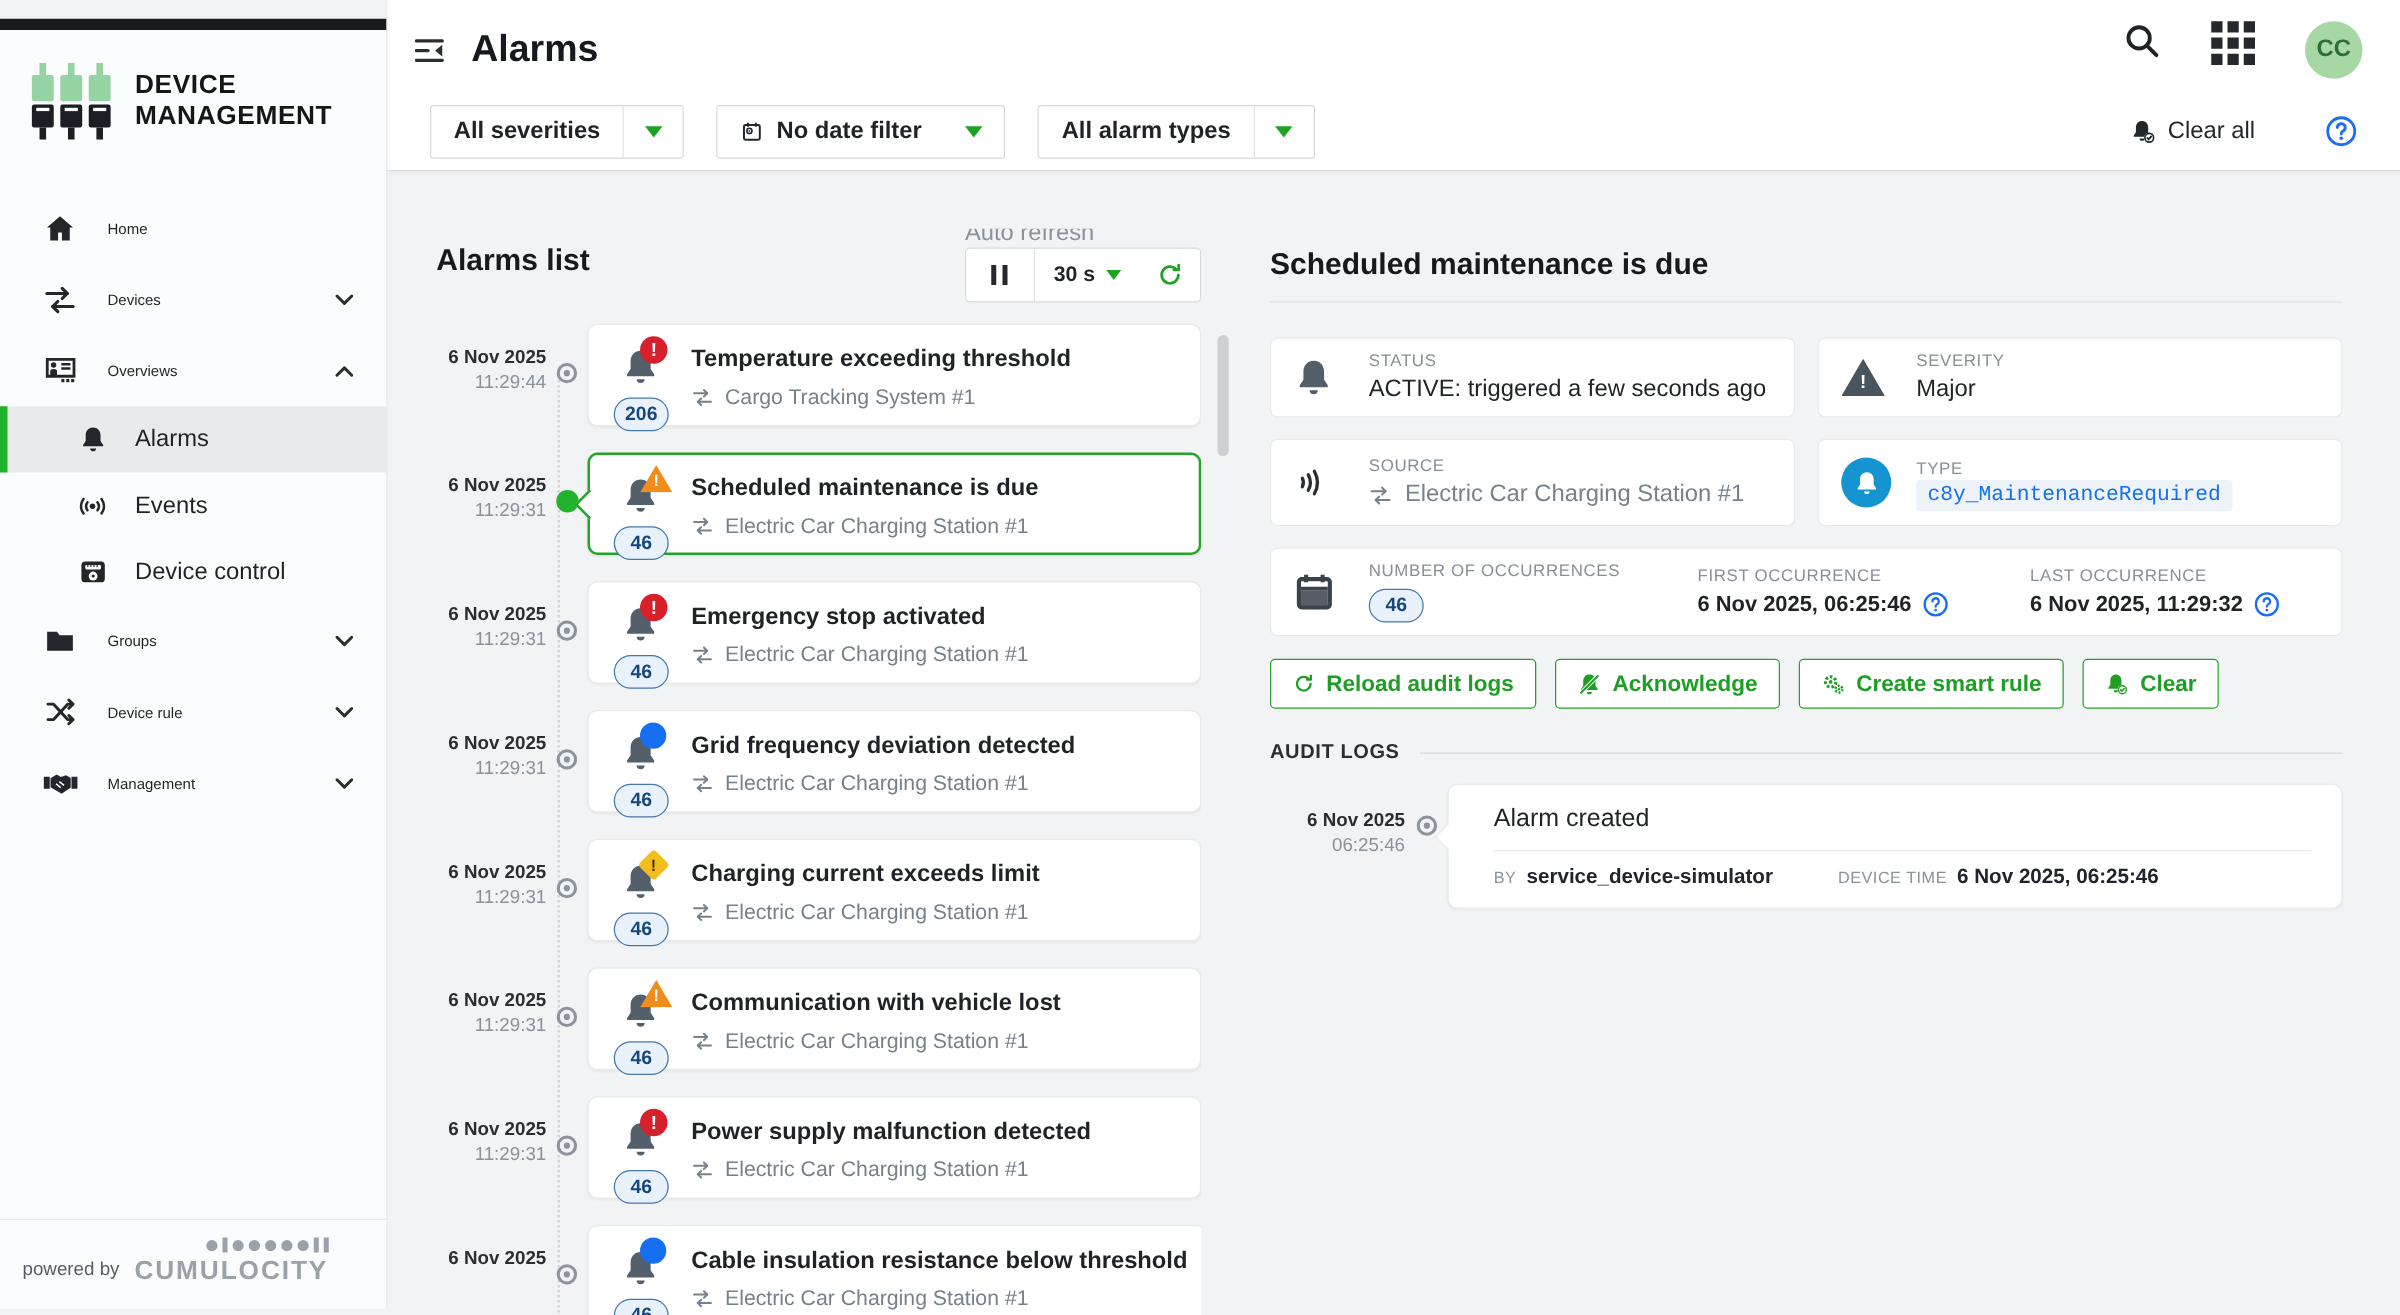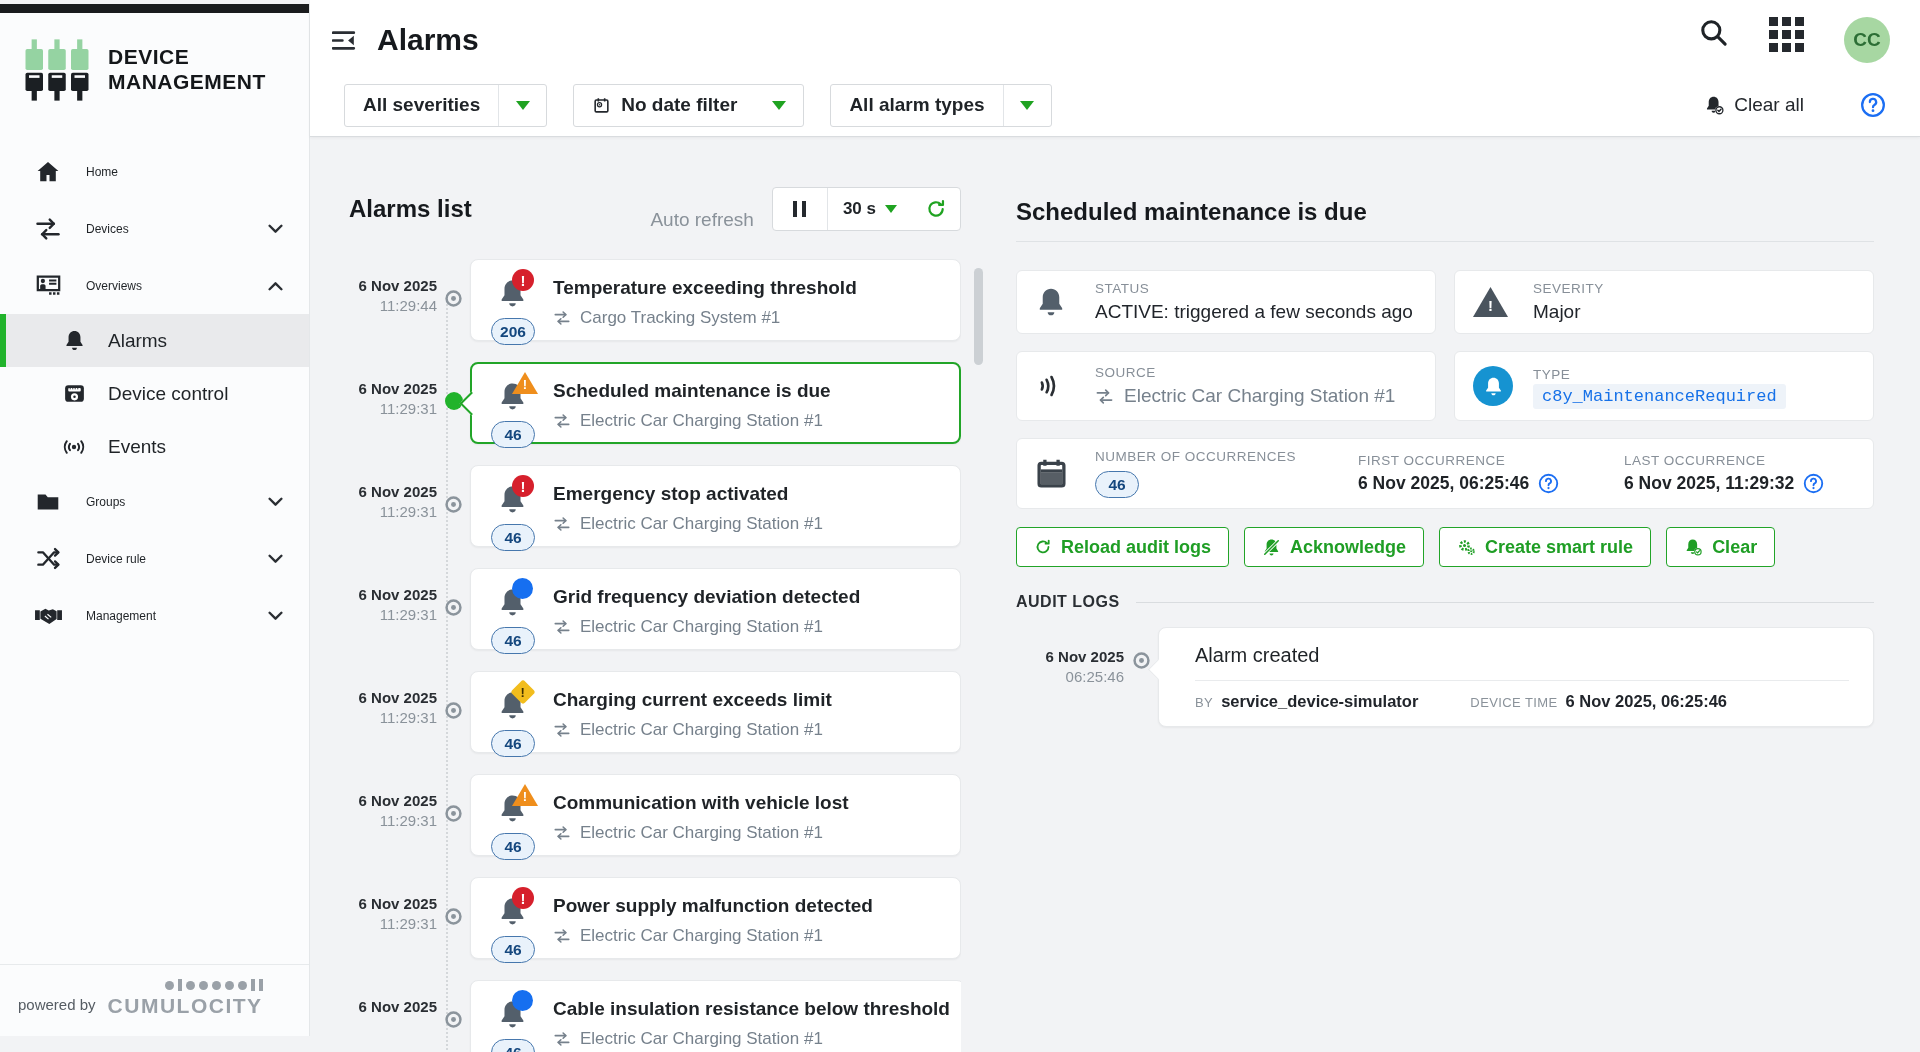--- a/index.html
+++ b/index.html
@@ -5,21 +5,21 @@
   * { box-sizing:border-box; margin:0; padding:0; }
   html,body { width:1920px; height:1052px; }
   body {
     position:relative; overflow:hidden;
     font-family:"Liberation Sans", sans-serif;
     background:#f2f3f5; color:#21252b;
   }
   svg.ic { display:block; }
 
   
-  .sidebar { position:absolute; left:0; top:4px; width:310px; height:1032px;
+  .sidebar { position:absolute; left:0; top:15px; width:310px; height:1032px;
     background:#fbfcfd; border-right:1px solid #e4e7e9; }
   .sidebar-topbar { height:9px; background:#191b1d; }
   .logo-row { display:flex; align-items:center; gap:16px; padding:26px 10px 8px 22px; }
   .brand-text { font-size:21px; font-weight:700; letter-spacing:.5px; line-height:1.18; color:#14171a; }
   .nav { margin-top:34px; }
   .nav-item { position:relative; height:57px; display:flex; align-items:center;
     padding:0 26px 0 32px; font-size:12px; color:#1f2327; cursor:pointer; }
   .nav-item .nico { width:32px; display:flex; justify-content:center; margin-right:22px; color:#23272c; }
   .nav-item .chev { margin-left:auto; color:#2a2e33; }
   .sub-item { height:53px; padding-left:60px; font-size:19px; }
@@ -57,21 +57,21 @@
   .dd-caret.sep { border-left:1px solid #e2e5e8; }
   .caret { width:0; height:0; border-left:7px solid transparent; border-right:7px solid transparent; border-top:9px solid #1fa321; }
   .caret.sm { border-left-width:6px; border-right-width:6px; border-top-width:8px; }
   .clear-all { margin-left:auto; display:flex; align-items:center; gap:9px; font-size:19px; color:#23272c; cursor:pointer; }
   .help-btn { margin-left:30px; color:#1b6ef3; cursor:pointer; }
 
   
   .alarms-panel { position:absolute; left:349px; top:183px; width:612px; height:869px; overflow:hidden; }
   .list-header { display:flex; align-items:center; height:52px; }
   .list-title { font-size:24px; font-weight:600; color:#16191d; }
-  .list-controls { margin-left:auto; display:flex; align-items:flex-end; }
+  .list-controls { margin-left:auto; display:flex; align-items:flex-start;flex-direction:column; }
   .auto-refresh-label { color:#8a929a; font-size:19px; margin-right:18px; }
   .refresh-box { display:flex; align-items:center; height:44px; background:#fff;
     border:1px solid #d7dadd; border-radius:4px; }
   .pause-seg { width:54px; display:flex; justify-content:center; gap:5px; cursor:pointer; }
   .pause-seg i { width:4px; height:16px; background:#25292e; display:block; }
   .interval-seg { display:flex; align-items:center; gap:9px; padding:0 15px; height:100%;
     border-left:1px solid #e2e5e8; font-size:17px; font-weight:700; color:#1f2327; cursor:pointer; }
   .refresh-seg { padding:0 13px; color:#1fa321; cursor:pointer; }
 
   .rows { position:relative; padding-top:24px; }
@@ -366,33 +366,33 @@
     <div class="nav-item sub-item active">
       <span class="nico">
           <svg class="ic" width="23" height="23" style="color:#23272c">
             <use href="#i-bell"></use>
           </svg>
         </span>
       <span>Alarms</span>
     </div>
     <div class="nav-item sub-item">
       <span class="nico">
+          <svg class="ic" width="26" height="24">
+            <use href="#i-events"></use>
+          </svg>
+        </span>
+      <span>Events</span>
+    </div>
+    <div class="nav-item sub-item">
+      <span class="nico">
           <svg class="ic" width="25" height="25">
             <use href="#i-meter"></use>
           </svg>
         </span>
       <span>Device control</span>
-    </div>
-    <div class="nav-item sub-item">
-      <span class="nico">
-          <svg class="ic" width="26" height="24">
-            <use href="#i-events"></use>
-          </svg>
-        </span>
-      <span>Events</span>
     </div>
     <div class="nav-item">
       <span class="nico">
           <svg class="ic" width="26" height="26">
             <use href="#i-folder"></use>
           </svg>
         </span>
       <span>Groups</span>
       <span class="chev">
           <svg class="ic" width="15" height="10">

